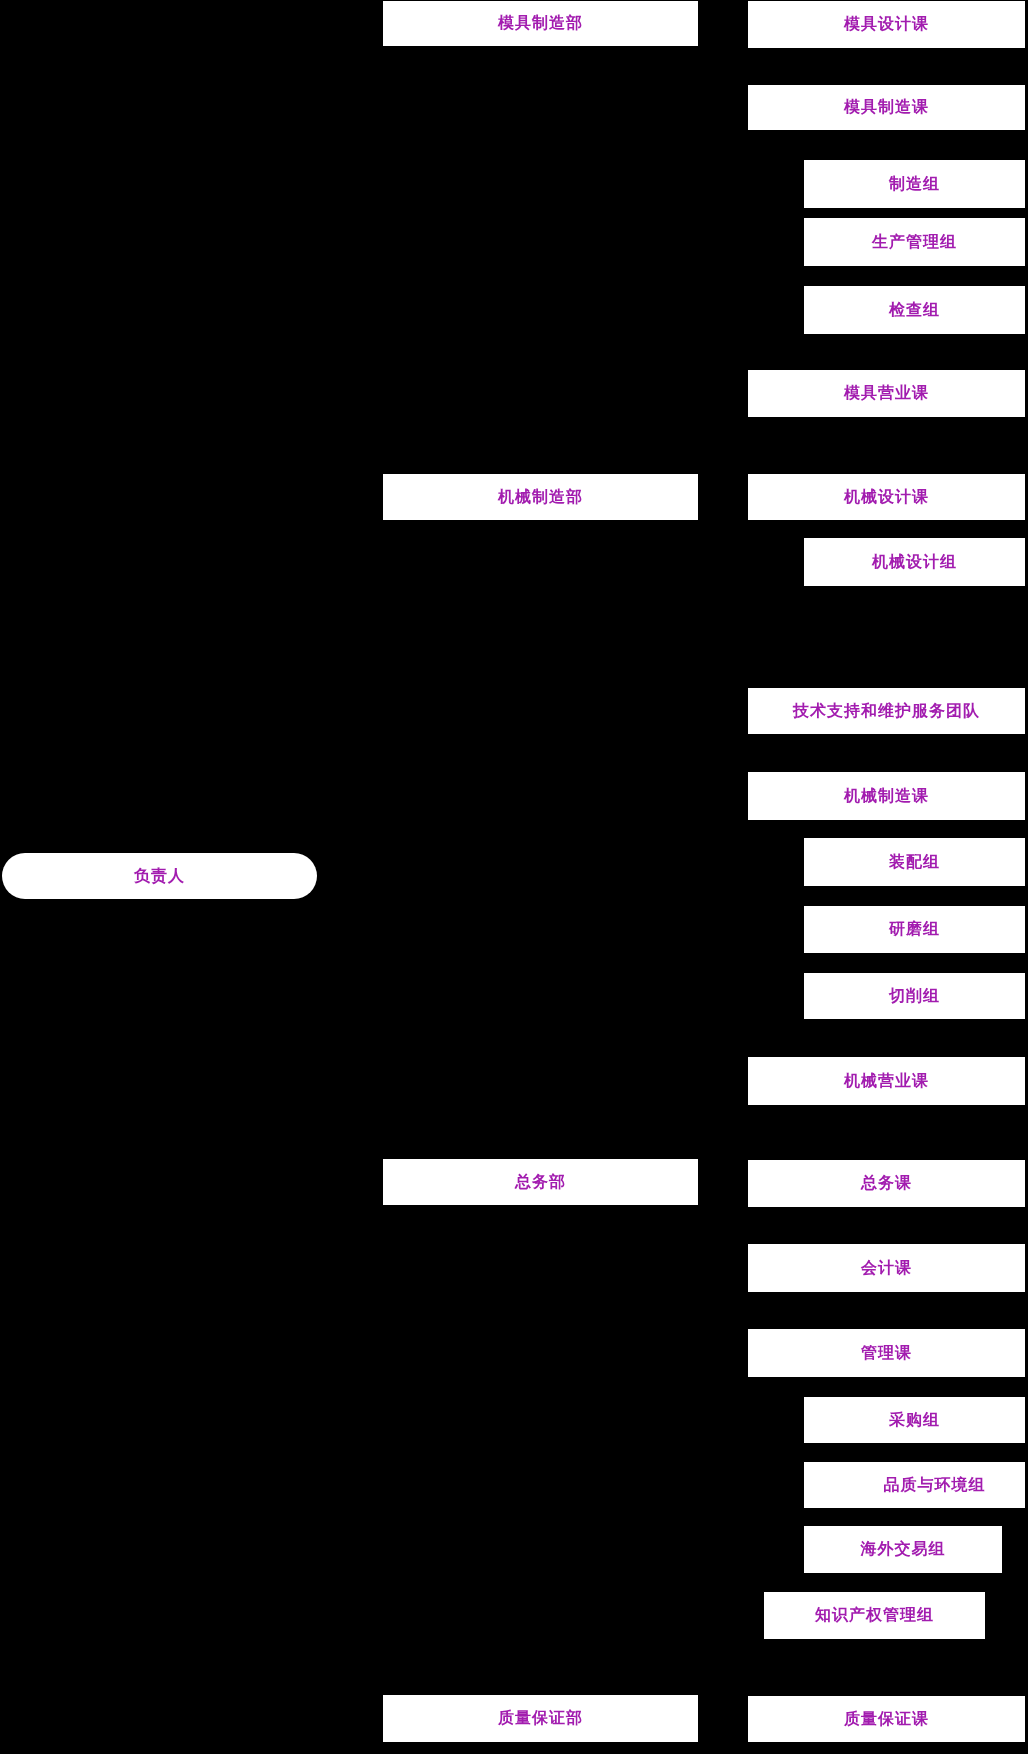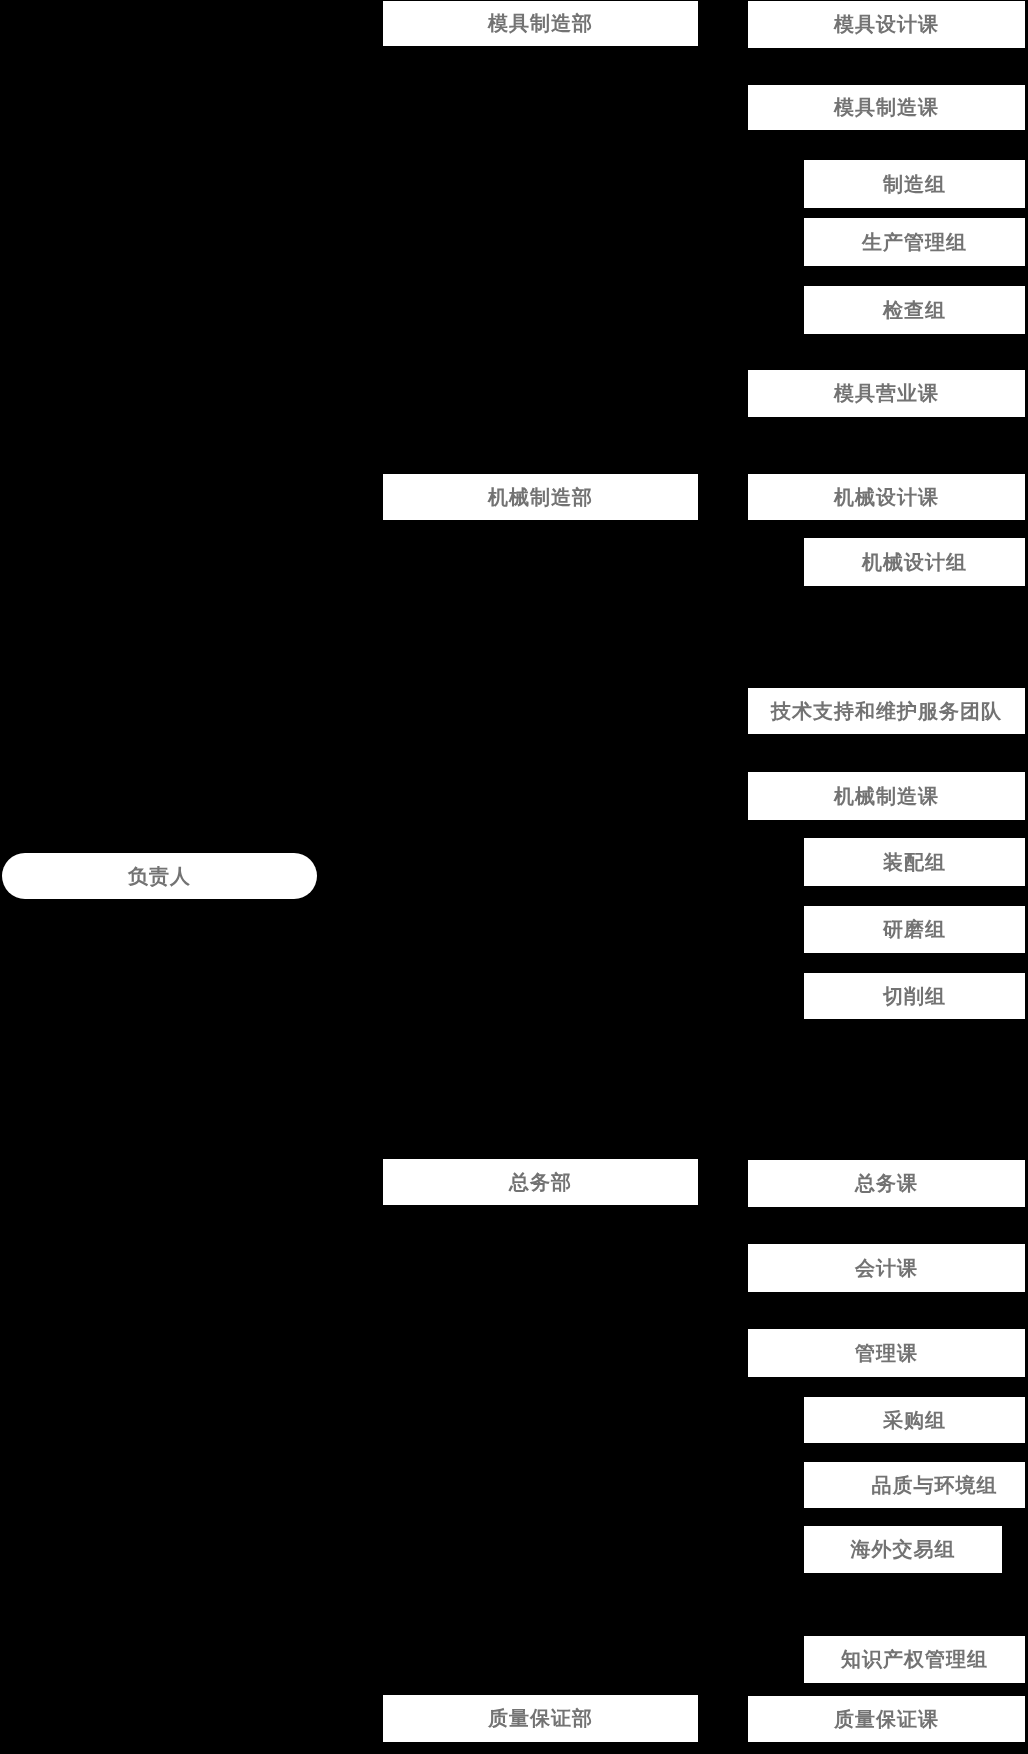--- a/index.html
+++ b/index.html
@@ -11,25 +11,25 @@
     position: relative;
     width: 1028px;
     height: 1754px;
     background: #000000;
     overflow: hidden;
     font-family: "DejaVu Sans", "Liberation Sans", sans-serif;
   }
   .node {
     position: absolute;
     background: #ffffff;
-    color: #737373;
+    color: #a21caf;
     display: flex;
     align-items: center;
     justify-content: center;
-    font-size: 20px;
+    font-size: 16px;
     font-weight: 600;
     letter-spacing: 1px;
     white-space: nowrap;
     box-sizing: border-box;
   }
 </style>
 </head>
 <body>
 
 <div id="org-chart-canvas">
@@ -48,24 +48,25 @@
   <div class="node" style="left:804px; top:286px; width:221px; height:48px;">检查组</div>
   <div class="node" style="left:748px; top:370px; width:277px; height:47px;">模具营业课</div>
 
   <div class="node" style="left:748px; top:474px; width:277px; height:46px;">机械设计课</div>
   <div class="node" style="left:804px; top:538px; width:221px; height:48px;">机械设计组</div>
   <div class="node" style="left:748px; top:688px; width:277px; height:46px;">技术支持和维护服务团队</div>
   <div class="node" style="left:748px; top:772px; width:277px; height:48px;">机械制造课</div>
   <div class="node" style="left:804px; top:838px; width:221px; height:48px;">装配组</div>
   <div class="node" style="left:804px; top:906px; width:221px; height:47px;">研磨组</div>
   <div class="node" style="left:804px; top:973px; width:221px; height:46px;">切削组</div>
+  <div class="node" style="left:748px; top:1057px; width:277px; height:48px;">机械营业课</div>
 
   <div class="node" style="left:748px; top:1160px; width:277px; height:47px;">总务课</div>
   <div class="node" style="left:748px; top:1244px; width:277px; height:48px;">会计课</div>
   <div class="node" style="left:748px; top:1329px; width:277px; height:48px;">管理课</div>
   <div class="node" style="left:804px; top:1397px; width:221px; height:46px;">采购组</div>
   <div class="node" style="left:804px; top:1462px; width:221px; height:46px;padding-left:40px;">品质与环境组</div>
   <div class="node" style="left:804px; top:1526px; width:198px; height:47px;">海外交易组</div>
-  <div class="node" style="left:804px; top:1592px; width:221px; height:47px;margin-top:44px;">知识产权管理组</div>
+  <div class="node" style="left:764px; top:1592px; width:221px; height:47px;">知识产权管理组</div>
 
   <div class="node" style="left:748px; top:1696px; width:277px; height:46px;">质量保证课</div>
 
 </div>
 
 </body></html>

